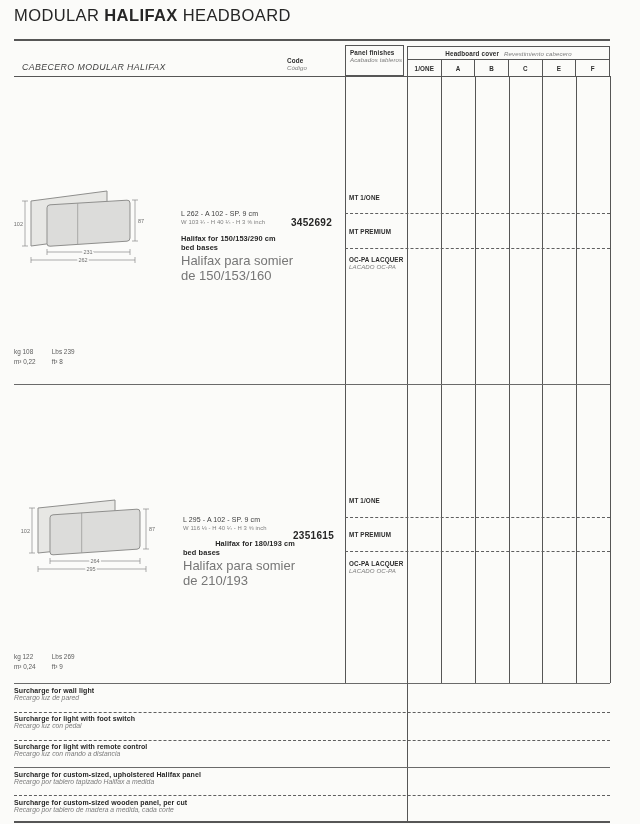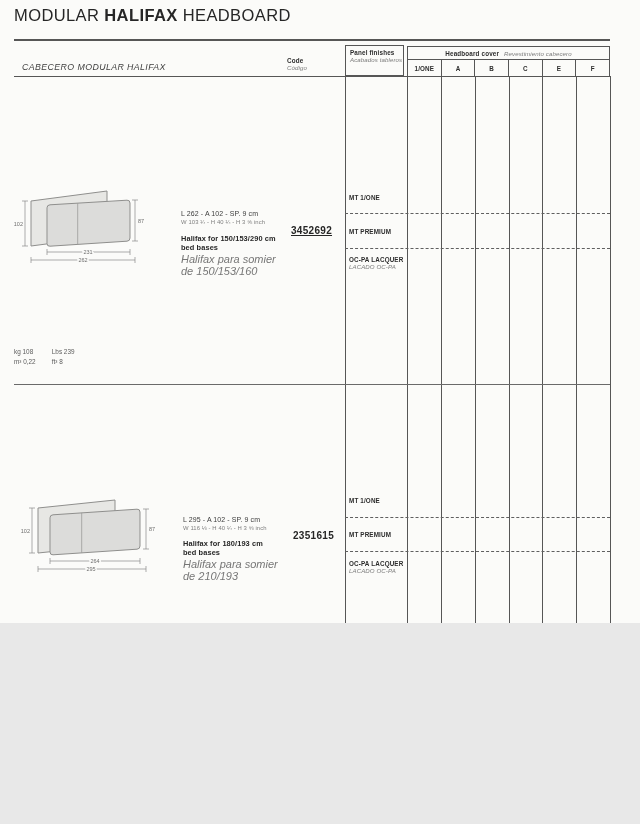--- a/index.html
+++ b/index.html
@@ -1,18 +1,18 @@
 <!DOCTYPE html>
 <html><head>
 <meta charset="utf-8">
 <style>
   * { margin:0; padding:0; box-sizing:border-box; }
   html,body { background:#e8e8e8; }
   .page {
-    position:relative; width:640px; height:623px; margin:0 auto;
+    position:relative; width:640px; height:824px; margin:0 auto;
     background:#fbfbf9; overflow:hidden;
     font-family:"Liberation Sans", sans-serif; color:#2e2e2e;
     -webkit-font-smoothing:antialiased;
   }
   .abs { position:absolute; }
   .title { font-size:16.5px; letter-spacing:.4px; font-weight:400; color:#262626; white-space:nowrap; }
   .title b { font-weight:700; }
   .subtitle { font-size:8.8px; font-style:italic; letter-spacing:.4px; color:#3f3f3f; white-space:nowrap; }
   .hline { background:#565656; height:1px; }
   .hline.thick { height:2px; }
@@ -23,21 +23,21 @@
   .small-it { font-size:6.1px; font-style:italic; color:#7a7a7a; letter-spacing:.1px; white-space:nowrap; }
   .box { border:1px solid #565656; }
   .cover-box { border:1px solid #565656; border-bottom:none; }
   .cover-head { height:13px; display:flex; align-items:center; justify-content:center; gap:5px; border-bottom:1px solid #565656; }
   .cover-cols { display:flex; height:16px; }
   .cover-cols > div { flex:1; display:flex; align-items:center; justify-content:center; border-left:1px solid #565656; }
   .cover-cols > div:first-child { border-left:none; }
   .dims-cm { font-size:7px; color:#3c3c3c; letter-spacing:.1px; white-space:nowrap; }
   .dims-in { font-size:5.9px; color:#808080; letter-spacing:.1px; white-space:nowrap; }
   .pname-b { font-size:7.4px; font-weight:700; color:#272727; letter-spacing:.1px; white-space:nowrap; }
-  .pname-i { font-size:11px; font-style:italic; color:#767676; white-space:nowrap; }
+  .pname-i { font-size:13px; color:#767676; white-space:nowrap; }
   .pcode { font-size:10px; font-weight:700; color:#262626; letter-spacing:.3px; }
   .wline { font-size:6.4px; color:#5c5c5c; white-space:nowrap; }
   .wline span { display:inline-block; }
   .wline .c1 { width:36px; }
   .sur-b { font-size:7px; font-weight:700; color:#262626; letter-spacing:.1px; white-space:nowrap; }
   .sur-i { font-size:6.8px; font-style:italic; color:#7a7a7a; white-space:nowrap; }
   svg text { font-family:"Liberation Sans", sans-serif; }
 </style>
 </head>
 <body>
@@ -116,21 +116,21 @@
   </svg>
 
   <div class="abs" style="left:181px; top:210px;">
     <div class="dims-cm">L 262 - A 102 - SP. 9 cm</div>
     <div class="dims-in" style="margin-top:2px;">W 103 ¼ - H 40 ¼ - H 3 ⅝ inch</div>
     <div class="pname-b" style="margin-top:9px;">Halifax for 150/153/290 cm</div>
     <div class="pname-b">bed bases</div>
     <div class="pname-i" style="margin-top:1px;">Halifax para somier</div>
     <div class="pname-i">de 150/153/160</div>
   </div>
-  <div class="abs pcode" style="left:291px; top:225px;text-decoration:underline;">3452692</div>
+  <div class="abs pcode" style="left:291px; top:217px;">3452692</div>
 
   <div class="abs small-bold" style="left:349px; top:194px;">MT 1/ONE</div>
   <div class="abs dash" style="left:345px; top:213px; width:265px;"></div>
   <div class="abs small-bold" style="left:349px; top:228px;">MT PREMIUM</div>
   <div class="abs dash" style="left:345px; top:248px; width:265px;"></div>
   <div class="abs" style="left:349px; top:256px;">
     <div class="small-bold">OC-PA LACQUER</div>
     <div class="small-it">LACADO OC-PA</div>
   </div>
 
@@ -169,21 +169,21 @@
 
     <line x1="28" y1="79" x2="136" y2="79" stroke="#8a8a8a" stroke-width="0.7"></line>
     <line x1="28" y1="76" x2="28" y2="82" stroke="#8a8a8a" stroke-width="0.7"></line>
     <line x1="136" y1="76" x2="136" y2="82" stroke="#8a8a8a" stroke-width="0.7"></line>
     <text x="81" y="81" font-size="5.5" fill="#6f6f6f" text-anchor="middle" style="paint-order:stroke" stroke="#fbfbf9" stroke-width="3">295</text>
   </svg>
 
   <div class="abs" style="left:183px; top:516px;">
     <div class="dims-cm">L 295 - A 102 - SP. 9 cm</div>
     <div class="dims-in" style="margin-top:2px;">W 116 ⅛ - H 40 ¼ - H 3 ⅝ inch</div>
-    <div class="pname-b" style="margin-top:8px;">Halifax for 180/193 cm</div>
+    <div class="pname-b" style="margin-top:8px;text-align:right;">Halifax for 180/193 cm</div>
     <div class="pname-b">bed bases</div>
     <div class="pname-i" style="margin-top:1px;">Halifax para somier</div>
     <div class="pname-i">de 210/193</div>
   </div>
   <div class="abs pcode" style="left:293px; top:530px;">2351615</div>
 
   <div class="abs small-bold" style="left:349px; top:497px;">MT 1/ONE</div>
   <div class="abs dash" style="left:345px; top:517px; width:265px;"></div>
   <div class="abs small-bold" style="left:349px; top:531px;">MT PREMIUM</div>
   <div class="abs dash" style="left:345px; top:551px; width:265px;"></div>

